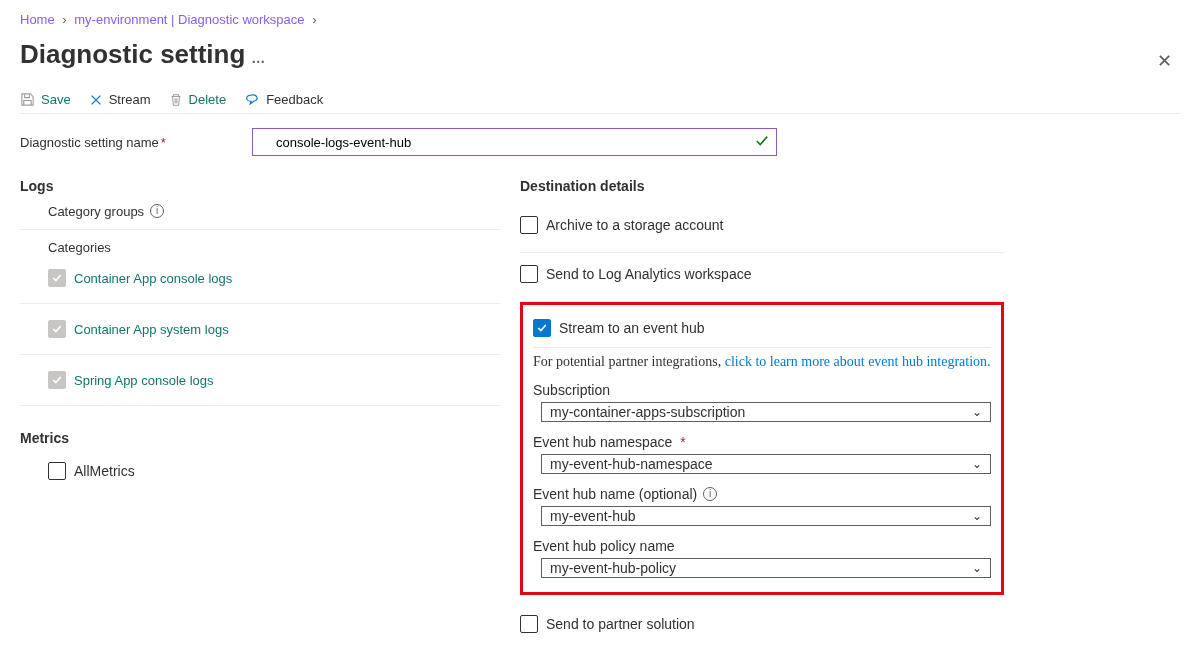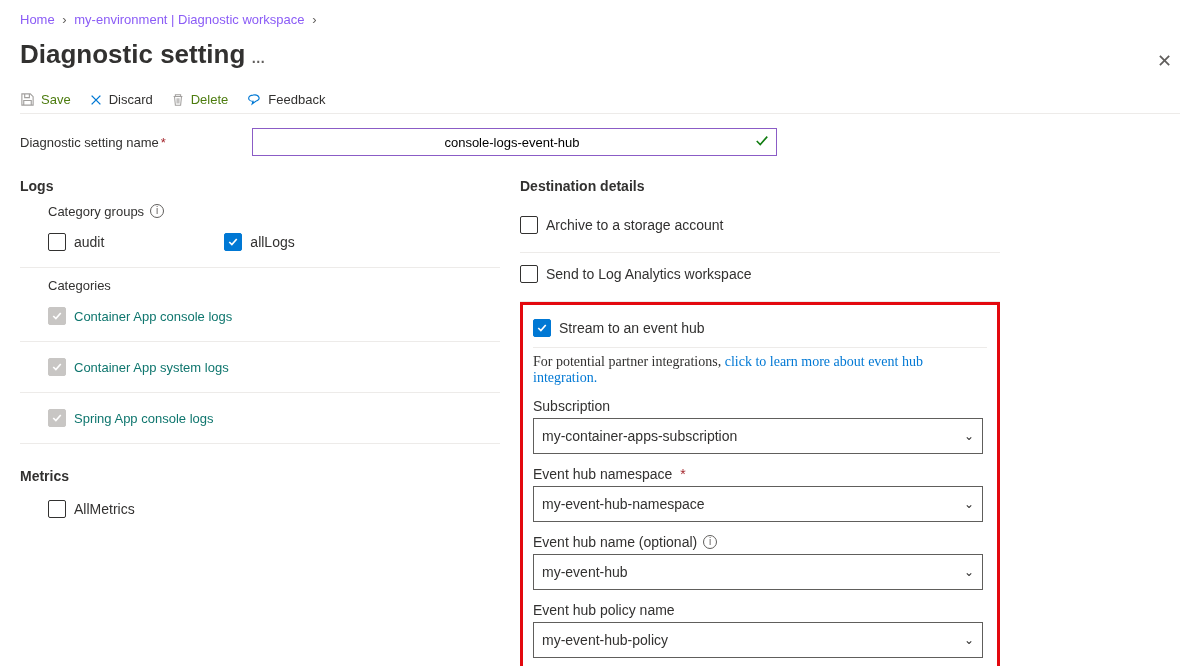--- a/index.html
+++ b/index.html
@@ -18,29 +18,29 @@
   .breadcrumb .sep { color: #605e5c; margin: 0 4px; }
   .title-row { display: flex; align-items: center; justify-content: space-between; }
   h1 { font-size: 26px; font-weight: 600; margin: 4px 0 16px 0; }
   .title-dots { color: #605e5c; margin-left: 6px; font-size: 14px; letter-spacing: 1px; }
   .close-x { font-size: 18px; color: #605e5c; cursor: pointer; padding: 4px 8px; }
   .toolbar {
     display: flex; align-items: center; gap: 18px;
     padding: 6px 0; border-bottom: 1px solid #edebe9; margin-bottom: 14px;
   }
   .tb-btn { display: flex; align-items: center; gap: 6px; font-size: 13px; cursor: pointer; }
-  .tb-btn.disabled { color: #4d7c0f; }
+  .tb-btn.disabled { color: #0f766e; }
   .tb-btn .ico { display:inline-flex; }
   .form-row { display: flex; align-items: center; margin-bottom: 16px; }
   .form-lbl { width: 232px; font-size: 13px; }
   .req { color: #a4262c; margin-left: 2px; }
   .name-input-wrap { position: relative; width: 525px; }
   .name-input {
     width: 100%; height: 28px; border: 1px solid #8b5cc6; padding: 2px 28px 2px 23px;
-    font-size: 13px; outline: none; text-align: center;
+    font-size: 13px; outline: none;
   }
   .name-check { position: absolute; right: 8px; top: 6px; color: #107c10; }
   .columns { display: flex; gap: 20px; }
   .col { flex: 0 0 480px; }
   .col.right { flex: 0 0 480px; }
   .sec-h { font-weight: 600; font-size: 14px; margin: 6px 0 10px 0; }
   .sub-h { font-size: 13px; margin: 4px 0 8px 0; display:flex; align-items:flex-start; gap:6px;}
   .cb-row { display: flex; align-items: center; gap: 8px; padding: 6px 0; font-size: 14px; }
   .cb {
     width: 18px; height: 18px; border: 1px solid #323130; border-radius: 2px;
@@ -56,23 +56,23 @@
   .divider { border-top: 1px solid #edebe9; margin: 10px 0; }
   .info-ico { width:14px; height:14px; border:1px solid #605e5c; border-radius:50%; font-size:10px; line-height:12px; text-align:center; color:#605e5c;}
   .dest-block { padding: 6px 0 12px 0; border-bottom: 1px solid #edebe9; }
   .dest-block:last-child { border-bottom: none; }
   .highlight { border: 3px solid #e3080e; padding: 8px 10px 14px 10px; }
   .helptxt { font-size: 14px; margin: 6px 0 4px 0; font-family: Liberation Serif, serif; }
   .link { color: #0078d4; text-decoration: none; }
   .field { margin-top: 12px; }
   .field-lbl { font-size: 14px; margin-bottom: 4px; display:flex; align-items:center; gap:6px;}
   .select {
-    width: 450px; height: 36px; border: 1px solid #605e5c;
+    width: 450px; height: 20px; border: 1px solid #605e5c;
     display: flex; align-items: center; justify-content: space-between;
-    padding: 0 8px; font-size: 14px; background:#fff;
+    padding: 0 8px; font-size: 14px; background:#fff;margin-left:8px;
   }
   .chev { font-size: 12px; color: #323130; }
   .cat-item { color:#0f766e; display:flex; align-items:center; gap:8px; padding:6px 0 6px 28px; }
 </style>
 </head>
 <body>
 
 <div class="page">
   <div class="breadcrumb">
     <a>Home</a>
@@ -98,21 +98,21 @@
           </svg>
       </span>
       <span>Save</span>
     </div>
     <div class="tb-btn">
       <span class="ico">
         <svg width="14" height="14" viewBox="0 0 16 16">
             <path stroke="#0078d4" stroke-width="1.6" d="M3 3l10 10M13 3L3 13"></path>
           </svg>
       </span>
-      <span>Discard</span>
+      <span>Stream</span>
     </div>
     <div class="tb-btn disabled">
       <span class="ico">
         <svg width="14" height="14" viewBox="0 0 16 16">
             <path fill="none" stroke="#a19f9d" stroke-width="1.2" d="M3 4h10M5 4V2h6v2M4 4l1 10h6l1-10M7 6v6M9 6v6"></path>
           </svg>
       </span>
       <span>Delete</span>
     </div>
     <div class="tb-btn">
@@ -139,34 +139,20 @@
     </div>
   </div>
 
   <div class="columns">
 
     <div class="col">
       <div class="sec-h">Logs</div>
       <div class="sub-h indent">
         <span>Category groups</span>
         <span class="info-ico">i</span>
-      </div>
-      <div class="cat-groups">
-        <div class="cb-row">
-          <span class="cb"></span>
-          <span>audit</span>
-        </div>
-        <div class="cb-row">
-          <span class="cb checked">
-            <svg width="12" height="12" viewBox="0 0 16 16">
-                <path fill="none" stroke="#fff" stroke-width="2.2" d="M3 8l3.5 3.5L13 4"></path>
-              </svg>
-          </span>
-          <span>allLogs</span>
-        </div>
       </div>
 
       <div class="divider"></div>
       <div class="sub-h indent">Categories</div>
 
       <div class="cat-item">
         <span class="cb disabled checked">
           <svg width="12" height="12" viewBox="0 0 16 16">
               <path fill="none" stroke="#fff" stroke-width="2.2" d="M3 8l3.5 3.5L13 4"></path>
             </svg>

